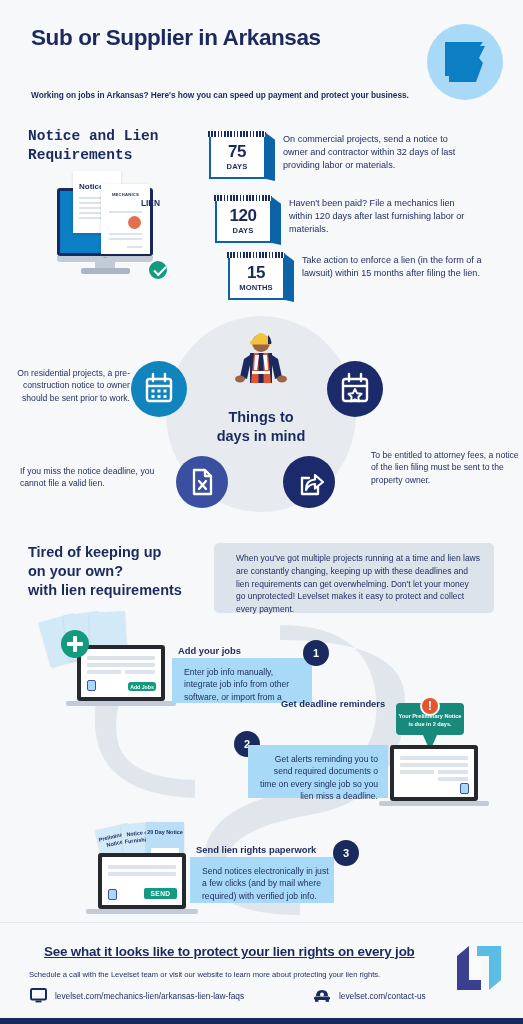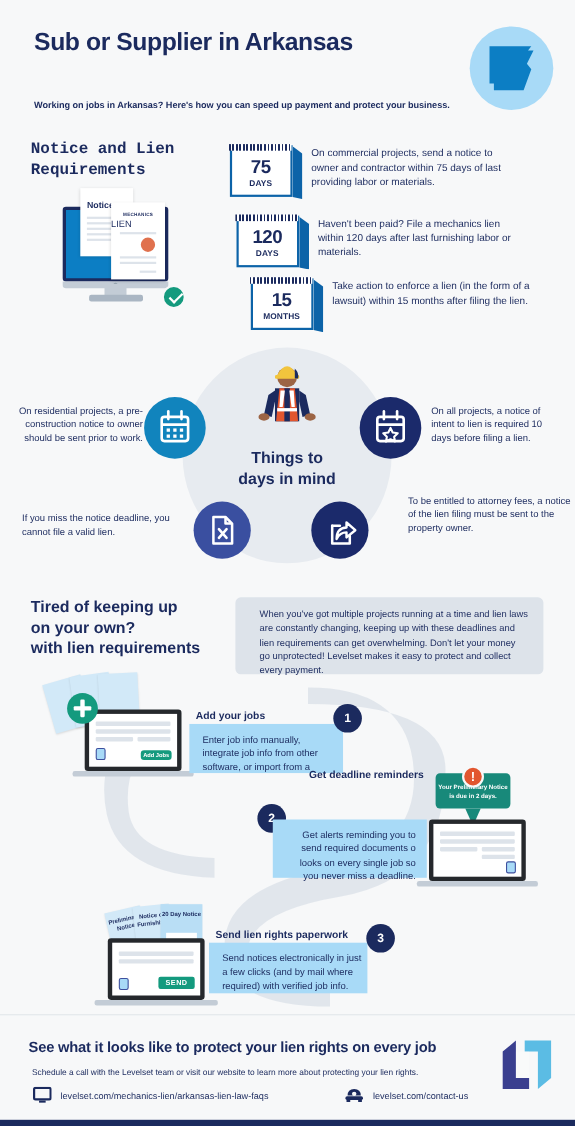--- a/index.html
+++ b/index.html
@@ -50,21 +50,21 @@
   .doc-notice {
     position: absolute; left: 28px; top: 3px; width: 48px; height: 62px;
     background: #fff; box-shadow: 0 1px 3px rgba(0,0,0,.14);
   }
   .doc-notice .dn-title { position: absolute; left: 6px; top: 11px; font-size: 8px; font-weight: bold; color: #1b2a5e; }
   .doc-lien {
     position: absolute; left: 56px; top: 16px; width: 49px; height: 70px;
     background: #fff; box-shadow: 0 1px 3px rgba(0,0,0,.16);
   }
   .doc-lien .dl-k { position: absolute; left: 0; top: 8px; width: 49px; text-align: center; font-size: 4.2px; font-weight: bold; color: #1b2a5e; letter-spacing: .2px; }
-  .doc-lien .dl-t { position: absolute; left: 0; top: 14px; width: 49px; text-align: left; font-size: 8.4px; font-weight: normal; color: #1b2a5e; }
+  .doc-lien .dl-t { position: absolute; left: 10px; top: 14px; width: 49px; text-align: right; font-size: 8.4px; font-weight: bold; color: #1b2a5e; }
   .doc-lien .seal { position: absolute; left: 27px; top: 32px; width: 13px; height: 13px; border-radius: 50%; background: #e0714e; }
   .lrow { position: absolute; height: 2px; background: #dde3ea; }
   .check-badge {
     position: absolute; left: 102px; top: 91px; width: 22px; height: 22px;
     border-radius: 50%; background: #149a7e; border: 2px solid #f7f8f9;
   }
   .check-badge::after {
     content: ""; position: absolute; left: 5px; top: 5px; width: 10px; height: 5px;
     border-left: 2.2px solid #fff; border-bottom: 2.2px solid #fff;
     transform: rotate(-45deg);
@@ -177,21 +177,21 @@
     position: absolute; width: 20px; height: 20px; border-radius: 50%;
     background: #e2562f; border: 2px solid #f7f8f9;
     color: #fff; font-size: 12px; font-weight: bold;
     display: flex; align-items: center; justify-content: center;
   }
   .doc-card { position: absolute; background: #d2e9f8; box-shadow: 0 1px 2px rgba(0,0,0,.12); }
   .doc-card .dc-label { position: absolute; left: 0; top: 7px; width: 100%; text-align: center; font-size: 5.4px; font-weight: bold; color: #1b2a5e; line-height: 1.25; }
 
   
   .footer-rule { position: absolute; left: 0; top: 922px; width: 523px; height: 1px; background: #e2e6ea; }
-  .f-title { position: absolute; left: 26px; top: 944px; width: 440px; font-size: 13.4px; font-weight: bold; color: #1b2a5e; letter-spacing: -0.2px; }
+  .f-title { position: absolute; left: 44px; top: 944px; width: 440px; font-size: 13.4px; font-weight: bold; color: #1b2a5e; letter-spacing: -0.2px; text-decoration: underline; }
   .f-sub { position: absolute; left: 29px; top: 970px; width: 440px; font-size: 7.6px; color: #1b2a5e; }
   .f-link { position: absolute; font-size: 8.3px; color: #1b2a5e; }
   .f-logo { position: absolute; left: 455px; top: 940px; width: 48px; height: 56px; }
   .bottom-bar { position: absolute; left: 0; top: 1018px; width: 523px; height: 6px; background: #1b2a5e; }
 </style>
 </head>
 <body>
 
 <div class="page">
 
@@ -238,21 +238,21 @@
     <div class="check-badge"></div>
   </div>
 
   <div class="dl-item" style="left:209px;top:132px;">
     <div class="cal">
       <div class="cal-spiral"></div>
       <div class="cal-num">75</div>
       <div class="cal-unit">DAYS</div>
     </div>
     <div class="cal-side"></div>
-    <div class="dl-text">On commercial projects, send a notice to owner and contractor within 75 days of last providing labor or materials.</div>
+    <div class="dl-text">On commercial projects, send a notice to owner and contractor within 32 days of last providing labor or materials.</div>
   </div>
 
   <div class="dl-item" style="left:215px;top:196px;">
     <div class="cal">
       <div class="cal-spiral"></div>
       <div class="cal-num">120</div>
       <div class="cal-unit">DAYS</div>
     </div>
     <div class="cal-side"></div>
     <div class="dl-text">Haven't been paid? File a mechanics lien within 120 days after last furnishing labor or materials.</div>
@@ -310,21 +310,20 @@
 
   <div class="circ-icon" style="left:327px;top:361px;width:56px;height:56px;background:#1b2a6b;">
     <svg viewBox="0 0 56 56" width="56" height="56">
       <rect x="16" y="18" width="24" height="22" rx="2.5" fill="none" stroke="#fff" stroke-width="2.4"></rect>
       <line x1="16" y1="25" x2="40" y2="25" stroke="#fff" stroke-width="2.4"></line>
       <line x1="22" y1="13" x2="22" y2="20" stroke="#fff" stroke-width="2.4" stroke-linecap="round"></line>
       <line x1="34" y1="13" x2="34" y2="20" stroke="#fff" stroke-width="2.4" stroke-linecap="round"></line>
       <path d="M28 28 L30 32.2 L34.6 32.8 L31.3 36 L32.1 40.4 L28 38.3 L23.9 40.4 L24.7 36 L21.4 32.8 L26 32.2 Z" fill="none" stroke="#fff" stroke-width="1.9" stroke-linejoin="round"></path>
     </svg>
   </div>
-  <div class="kim-text" style="left:392px;top:367px;width:120px;">On all projects, a notice of intent to lien is required 10 days before filing a lien.</div>
 
   <div class="circ-icon" style="left:176px;top:456px;width:52px;height:52px;background:#3a4fa0;">
     <svg viewBox="0 0 52 52" width="52" height="52">
       <path d="M18 14 L29 14 L35 20 L35 38 L18 38 Z" fill="none" stroke="#fff" stroke-width="2.3" stroke-linejoin="round"></path>
       <path d="M29 14 L29 20 L35 20" fill="none" stroke="#fff" stroke-width="2.3" stroke-linejoin="round"></path>
       <line x1="23" y1="25" x2="30" y2="33" stroke="#fff" stroke-width="2.3" stroke-linecap="round"></line>
       <line x1="30" y1="25" x2="23" y2="33" stroke="#fff" stroke-width="2.3" stroke-linecap="round"></line>
     </svg>
   </div>
   <div class="kim-text" style="left:20px;top:465px;width:148px;text-align:left;">If you miss the notice deadline, you cannot file a valid lien.</div>
@@ -375,21 +374,21 @@
     <div class="step-bubble" style="left:172px;top:658px;width:140px;height:45px;clip-path:polygon(0 0,100% 0,100% 100%,0 100%);">
       <p style="width:122px;">Enter job info manually,  integrate job info from other software, or import from a spreadsheet.</p>
     </div>
     <div class="step-num" style="left:303px;top:640px;">1</div>
   </div>
 
   <div>
     <div class="step-num" style="left:234px;top:731px;">2</div>
     <div class="step-head" style="left:281px;top:698px;">Get deadline reminders</div>
     <div class="step-bubble" style="left:248px;top:745px;width:140px;height:53px;">
-      <p style="width:120px;text-align:right;left:10px;">Get alerts reminding you to send required documents o looks on every single job so you never miss a deadline.</p>
+      <p style="width:120px;text-align:right;left:10px;">Get alerts reminding you to send required documents o time on every single job so you lien miss a deadline.</p>
     </div>
 
     <div class="toast" style="left:396px;top:703px;width:68px;height:32px;">
       <p>Your Preliminary Notice is due in 2 days.</p>
     </div>
     <div class="toast-tail" style="left:423px;top:735px;"></div>
     <div class="alert-badge" style="left:420px;top:696px;">!</div>
 
     <div class="laptop-body" style="left:390px;top:745px;width:88px;height:56px;">
       <div class="laptop-screen" style="left:4px;top:4px;width:80px;height:48px;">

